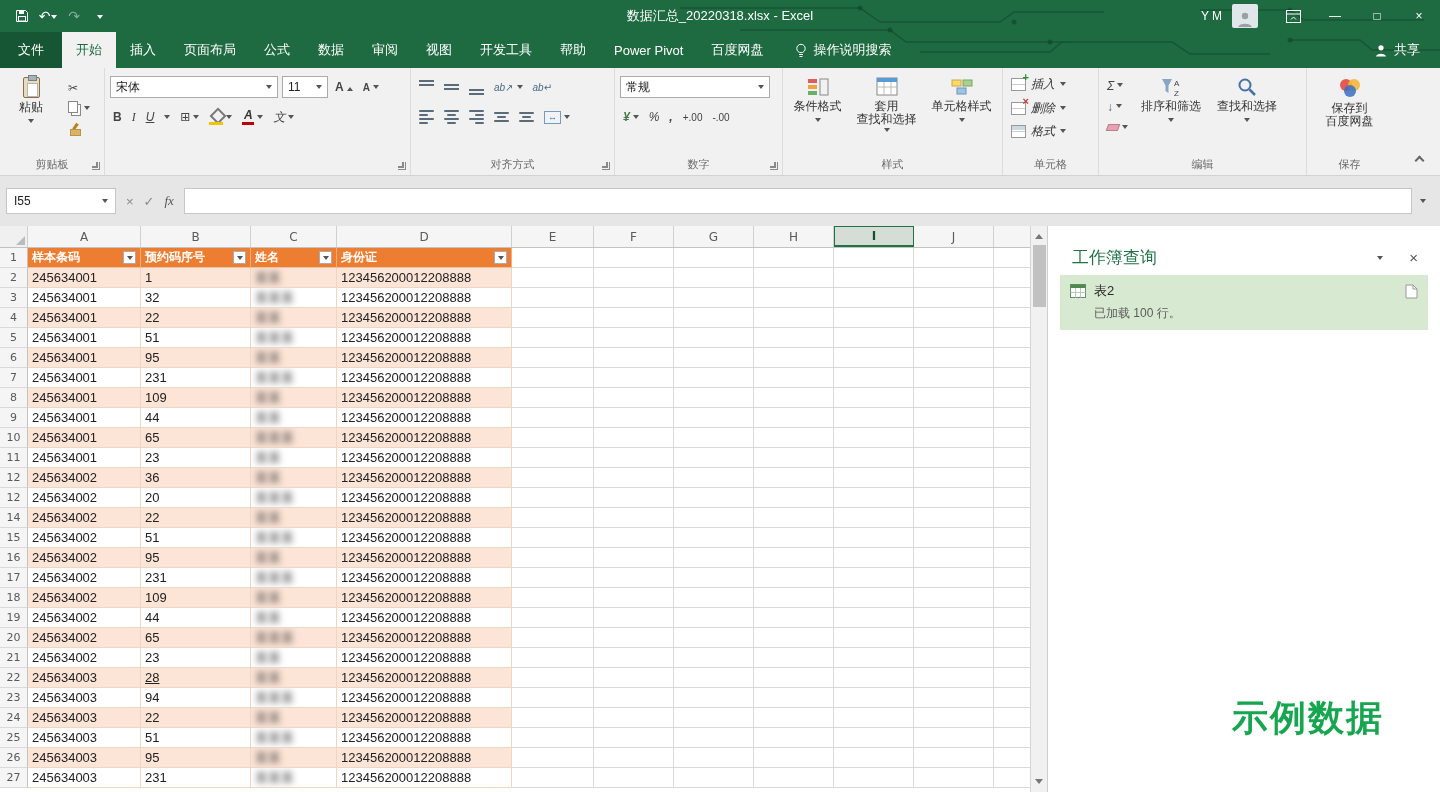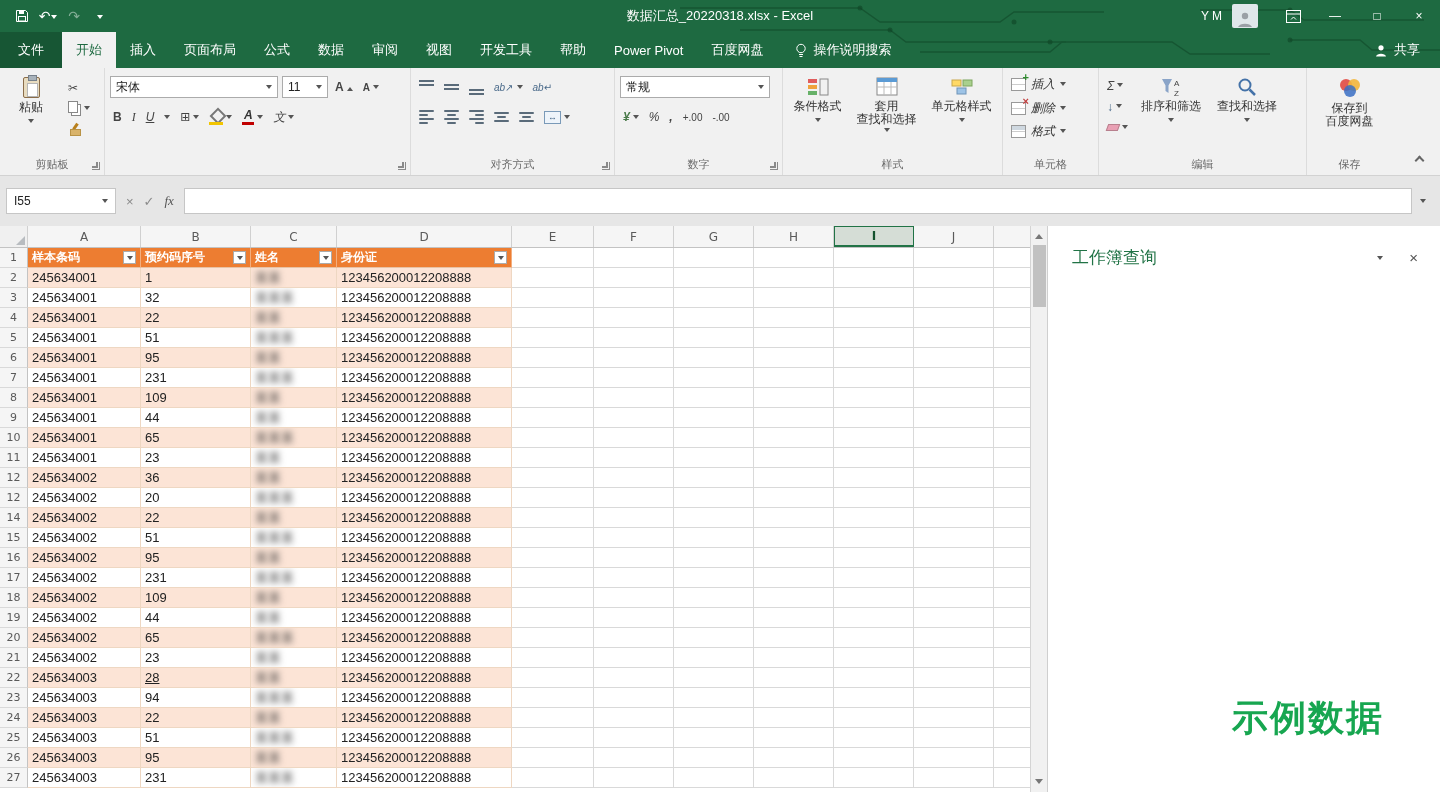--- a/index.html
+++ b/index.html
@@ -1011,15 +1011,32 @@
       <span class="tri-down"></span>
     </span>
 </div>
 
 <div id="querypane">
   <div class="qp-head">
     <span class="qp-title">工作簿查询</span>
     <span class="qp-dd"><span class="car"></span></span>
     <span class="qp-close">×</span>
   </div>
+  <div class="qp-item">
+    <svg width="16" height="14" viewBox="0 0 16 14" style="margin-top:1px">
+      <rect x="0.5" y="0.5" width="15" height="13" fill="#fff" stroke="#6a8f6a"></rect>
+      <rect x="0.5" y="0.5" width="15" height="3.5" fill="#4e8a4e"></rect>
+      <line x1="5.5" y1="4" x2="5.5" y2="13.5" stroke="#b5ccb5"></line>
+      <line x1="10.5" y1="4" x2="10.5" y2="13.5" stroke="#b5ccb5"></line>
+      <line x1="0.5" y1="8.5" x2="15.5" y2="8.5" stroke="#b5ccb5"></line>
+    </svg>
+    <div class="qp-text">
+      <div class="qname">表2</div>
+      <div class="qstatus">已加载 100 行。</div>
+    </div>
+    <svg width="13" height="15" viewBox="0 0 13 15" style="margin-top:1px">
+      <path d="M1 1h7l4 4v9H1z" fill="#fff" stroke="#999"></path>
+      <path d="M8 1v4h4" fill="none" stroke="#999"></path>
+    </svg>
+  </div>
 </div>
 
 <div id="watermark">示例数据</div>
 
 </body></html>

